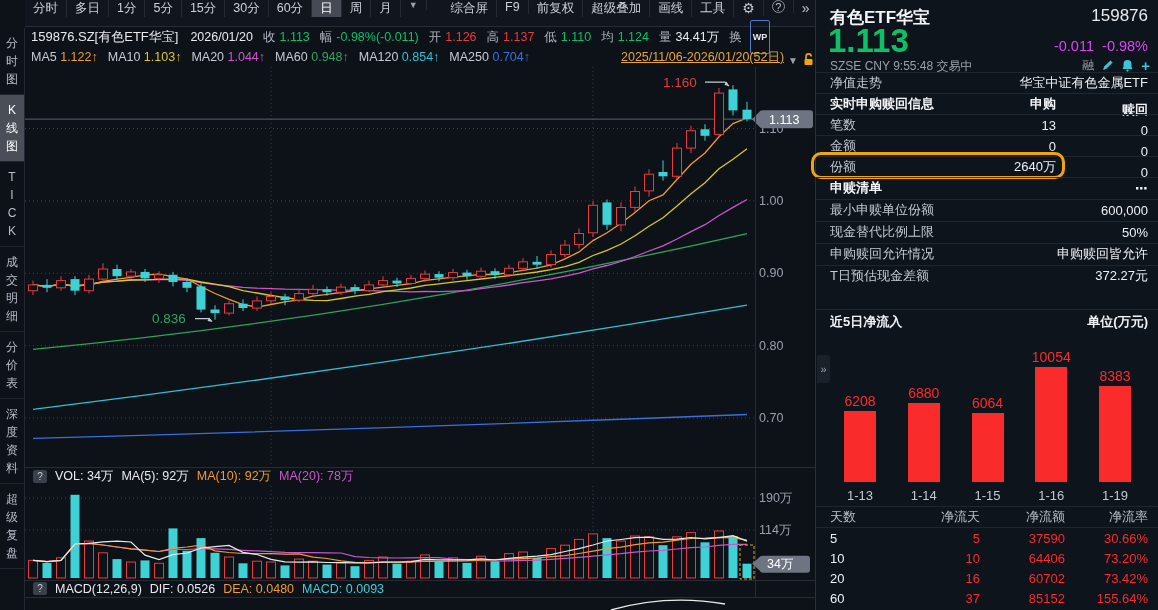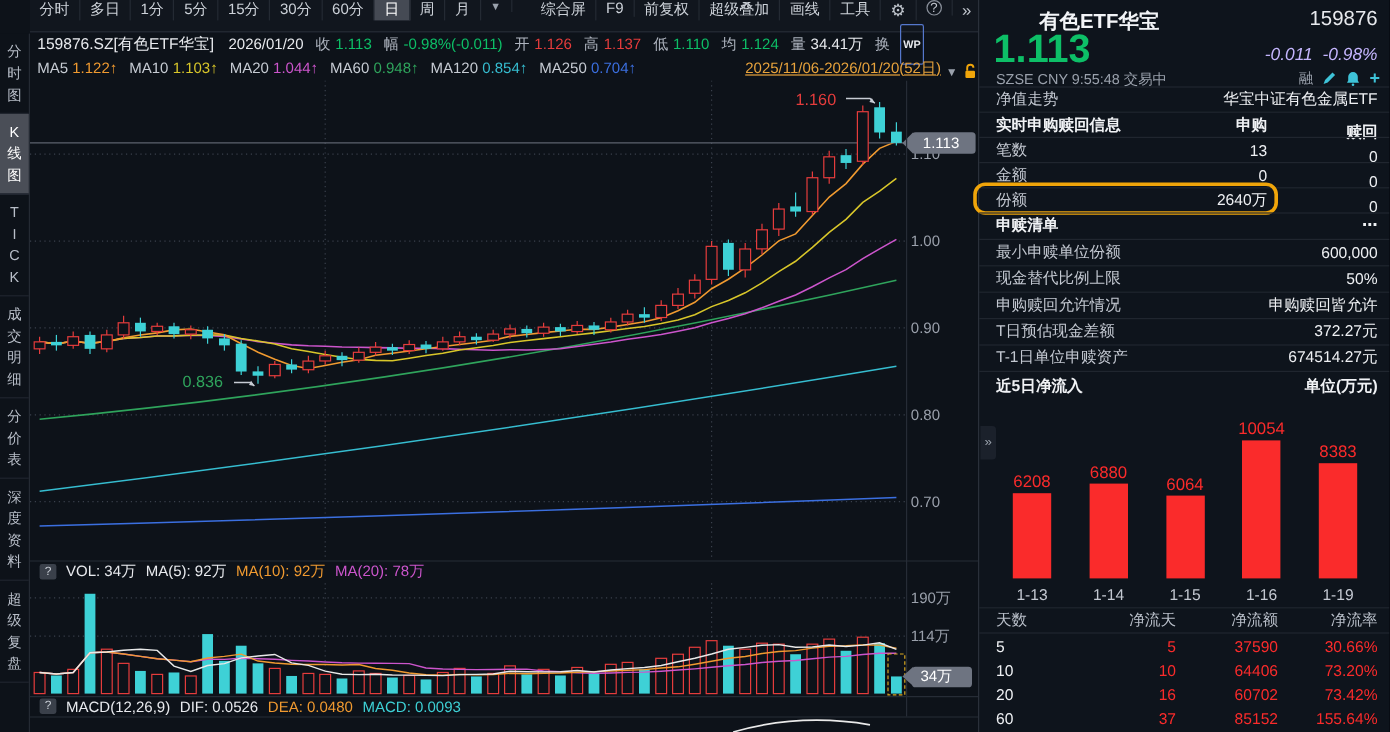--- a/index.html
+++ b/index.html
@@ -32,24 +32,24 @@
   .sb-item.sel{background:#4a4e57;color:#fff;}
   .vch{display:block;line-height:18px;font-size:12px;}
   
   #chart-wrap{left:25px;top:67px;width:790px;height:543px;}
   #vol-row{left:33px;top:468px;height:17px;display:flex;align-items:center;gap:8px;white-space:nowrap;font-size:12.5px;color:#e8eaee;}
   #macd-row{left:33px;top:581px;height:15px;display:flex;align-items:center;gap:8px;white-space:nowrap;font-size:12.5px;color:#e8eaee;}
   .qicon{display:inline-flex;align-items:center;justify-content:center;width:14px;height:13px;background:#3a404a;color:#c9ced6;font-size:10px;border-radius:2px;}
   
   #rpanel{left:815px;top:0;width:343px;height:610px;background:#0e141c;border-left:1px solid #2a303a;}
   #rp-head{position:absolute;left:0;top:0;width:100%;height:72px;}
-  #rp-title{position:absolute;left:14px;top:6px;font-size:17px;font-weight:bold;color:#f2f4f7;margin-left:36px;}
+  #rp-title{position:absolute;left:14px;top:6px;font-size:17px;font-weight:bold;color:#f2f4f7;}
   #rp-code{position:absolute;right:10px;top:6px;font-size:17px;color:#e8eaee;}
   #rp-price{position:absolute;left:12px;top:22px;font-size:33px;font-weight:bold;color:#0dbf67;}
-  #rp-chg{position:absolute;right:10px;top:38px;font-size:14.5px;color:#c4b5fd;font-style:italic;}
+  #rp-chg{position:absolute;right:10px;top:38px;font-size:14.5px;color:#d946ef;}
   #rp-sub{position:absolute;left:14px;top:58px;font-size:12px;color:#9aa1ac;}
   #rp-icons{position:absolute;right:8px;top:57px;display:flex;align-items:center;gap:7px;color:#9aa1ac;}
   .rp-row{position:absolute;left:0;width:100%;height:21px;display:flex;align-items:center;padding:0 10px 0 14px;border-top:1px solid #20262f;font-size:13px;}
   .rp-row .k{color:#c3c8d1;} .rp-row .v{margin-left:auto;color:#eef0f3;}
   .rp-row .mid{margin-left:auto;color:#eef0f3;} .rp-row .r{width:92px;text-align:right;color:#eef0f3;margin-top:11px;}
   .rp-row.bold .k,.rp-row.bold .v,.rp-row.bold .mid,.rp-row.bold .r{font-weight:bold;color:#f0f2f5;}
   #hl-box{position:absolute;left:-5px;top:152px;width:254px;height:27px;border:3px solid #f0a50a;border-radius:10px;pointer-events:none;}
   #panel-collapse{position:absolute;left:1px;top:355px;width:13px;height:28px;background:#1b212b;color:#9aa1ac;display:flex;align-items:center;justify-content:center;font-size:11px;border-radius:0 3px 3px 0;cursor:pointer;}
   
   #nf-chart{position:absolute;left:10px;top:338px;width:323px;height:168px;display:flex;justify-content:space-between;align-items:flex-end;padding:0 6px;}
@@ -468,24 +468,20 @@
       <span class="v">50%</span>
     </div>
     <div class="rp-row" style="top:243px;">
       <span class="k">申购赎回允许情况</span>
       <span class="v">申购赎回皆允许</span>
     </div>
     <div class="rp-row" style="top:265px;">
       <span class="k">T日预估现金差额</span>
       <span class="v">372.27元</span>
     </div>
-    <div class="rp-row" style="top:287px;">
-      <span class="k">T-1日单位申赎资产</span>
-      <span class="v">674514.27元</span>
-    </div>
     <div class="rp-row bold" style="top:309px;height:24px;">
       <span class="k">近5日净流入</span>
       <span class="v">单位(万元)</span>
     </div>
 
     <div id="nf-chart">
       <div class="nf-col">
         <div class="nf-val">6208</div>
         <div class="nf-bar" style="height: 71px;"></div>
         <div class="nf-lbl">1-13</div>

